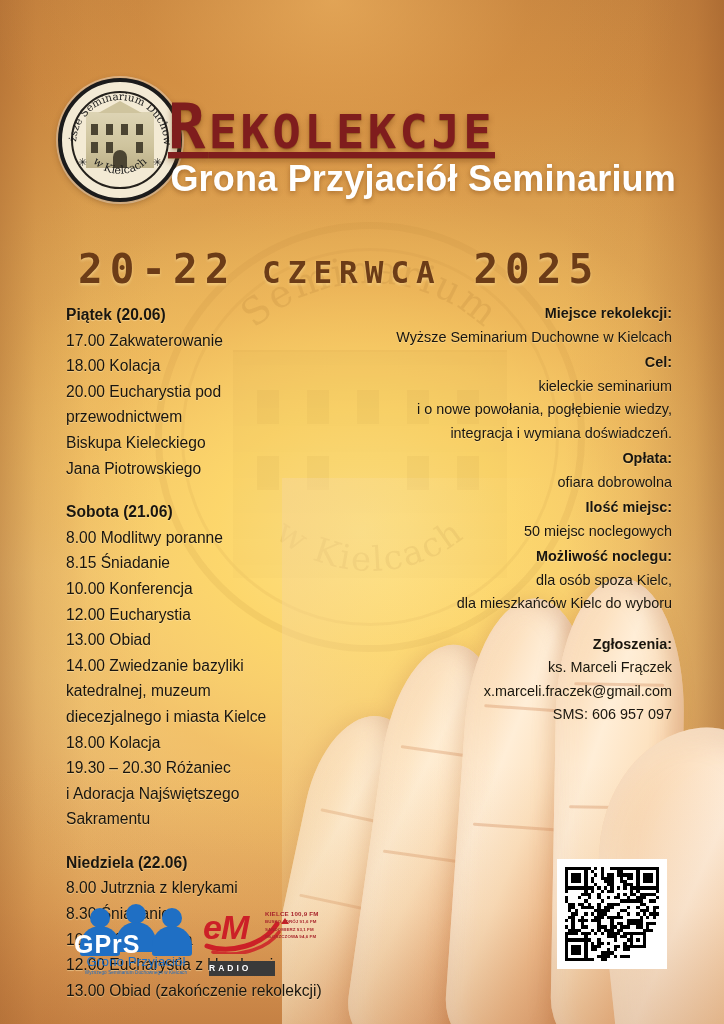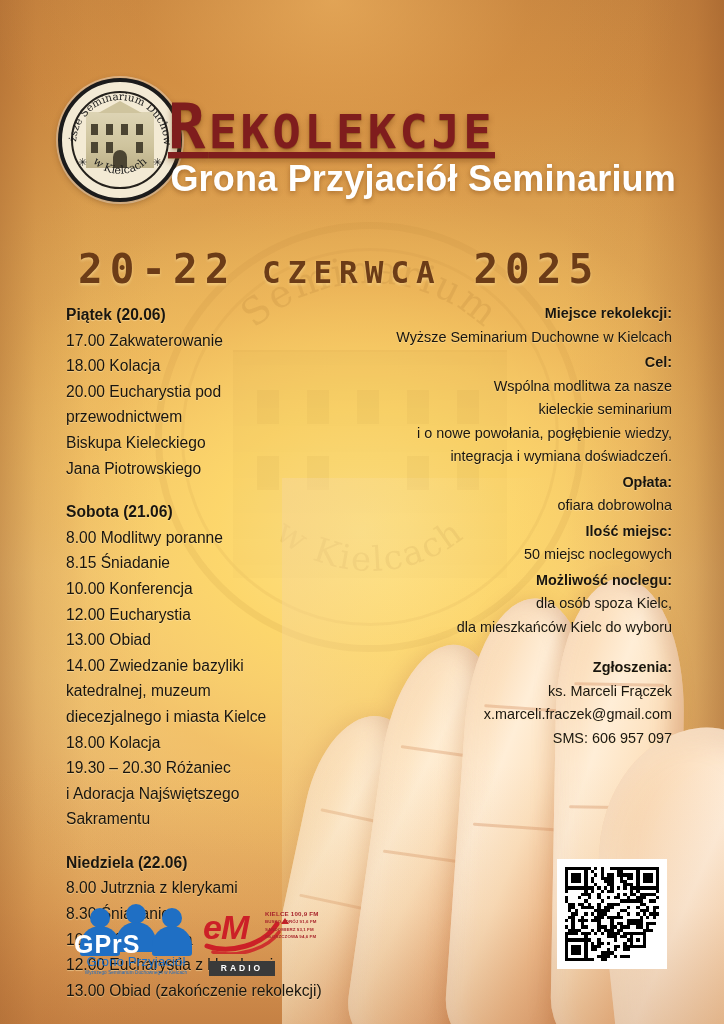--- a/index.html
+++ b/index.html
@@ -324,21 +324,21 @@
   .em-swoosh { position: absolute; left: 0; top: 0; width: 78px; height: 48px; }
   .em-radio {
     position: absolute;
     left: 6px; bottom: 2px;
     width: 66px; height: 15px;
     background: #3a3a3a;
     color: #ffffff;
     font-size: 8.5px;
     font-weight: 700;
     letter-spacing: 3px;
-    text-align: center;
+    text-align: left;
     line-height: 15px;
   }
   .em-freqs {
     position: absolute;
     left: 62px; top: 4px;
     color: #a8262c;
     text-align: left;
   }
   .em-freq-main { font-size: 6.2px; font-weight: 700; letter-spacing: 0.2px; }
   .em-freq-line { font-size: 4.4px; font-weight: 700; margin-top: 2.4px; letter-spacing: 0.1px; }
@@ -495,21 +495,20 @@
       </div>
     </div>
 
   <div class="col-right" id="details-col">
       <div class="r-block">
         <div class="r-label">Miejsce rekolekcji:</div>
         <div>Wyższe Seminarium Duchowne w Kielcach</div>
       </div>
       <div class="r-block">
         <div class="r-label">Cel:</div>
-        <div>Wspólna modlitwa za nasze</div>
         <div>kieleckie seminarium</div>
         <div>i o nowe powołania, pogłębienie wiedzy,</div>
         <div>integracja i wymiana doświadczeń.</div>
       </div>
       <div class="r-block">
         <div class="r-label">Opłata:</div>
         <div>ofiara dobrowolna</div>
       </div>
       <div class="r-block">
         <div class="r-label">Ilość miejsc:</div>

